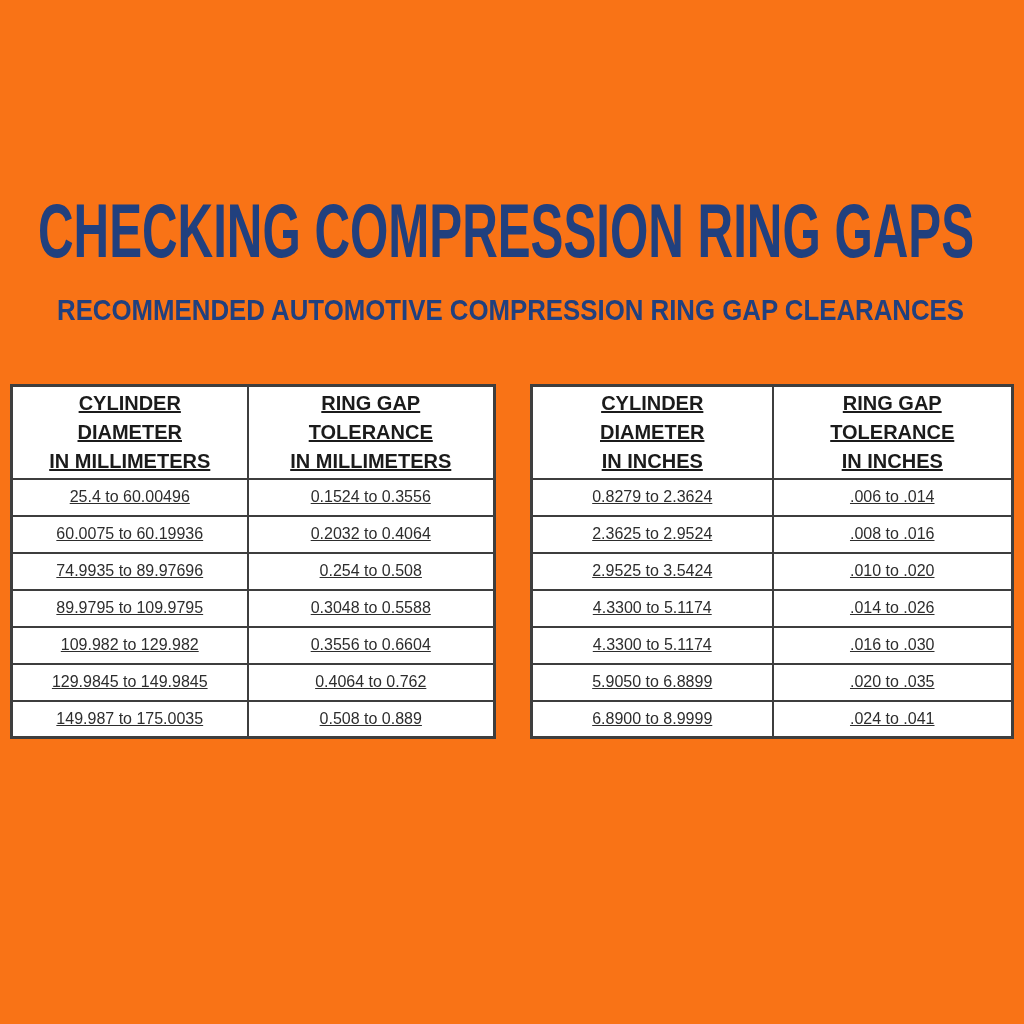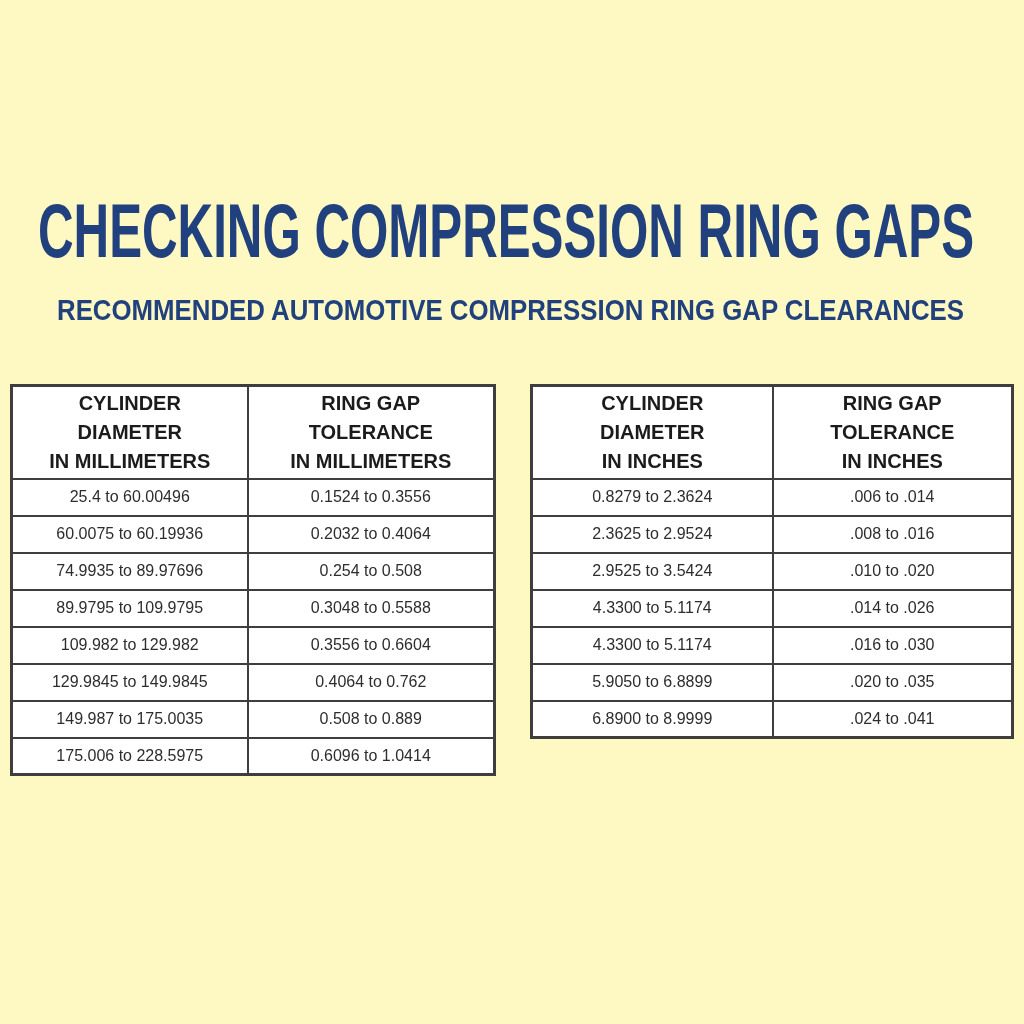--- a/index.html
+++ b/index.html
@@ -5,21 +5,21 @@
   * { box-sizing: border-box; }
   html, body { margin: 0; padding: 0; }
   body {
     width: 1024px;
     height: 1024px;
     position: relative;
     background: #ffffff;
     font-family: "Liberation Sans", "DejaVu Sans", sans-serif;
     overflow: hidden;
   }
-  .page { position: absolute; inset: 0; background: #fef9c3; }
+  .page { position: absolute; inset: 0; background: #f97316; }
 
   
   .title-svg { position: absolute; left: 36px; top: 202px; }
   .title-svg text {
     font-family: "Liberation Sans", "DejaVu Sans", sans-serif;
     font-weight: bold;
     font-size: 76px;
     fill: #21407e;
   }
   .subtitle-svg { position: absolute; left: 56px; top: 297px; }
@@ -41,20 +41,21 @@
   #table-mm { left: 10px; }
   #table-in { left: 530px; }
 
   .spec-table th, .spec-table td {
     border: 2px solid #3e3e3e;
     padding: 0;
     text-align: center;
     vertical-align: middle;
     background: #ffffff;
     overflow: hidden;
+    text-decoration: underline;
   }
   .spec-table th {
     height: 93px;
     font-size: 20px;
     font-weight: bold;
     color: #1b1b1b;
   }
   .hl { display: block; line-height: 29px; }
   .spec-table td {
     height: 37px;
@@ -117,24 +118,20 @@
         <td>0.3556 to 0.6604</td>
       </tr>
       <tr>
         <td>129.9845 to 149.9845</td>
         <td>0.4064 to 0.762</td>
       </tr>
       <tr>
         <td>149.987 to 175.0035</td>
         <td>0.508 to 0.889</td>
       </tr>
-      <tr>
-        <td>175.006 to 228.5975</td>
-        <td>0.6096 to 1.0414</td>
-      </tr>
     </tbody>
   </table>
 
   <table class="spec-table" id="table-in">
     <colgroup>
         <col style="width:241px">
         <col style="width:240px">
       </colgroup>
     <thead>
       <tr>

